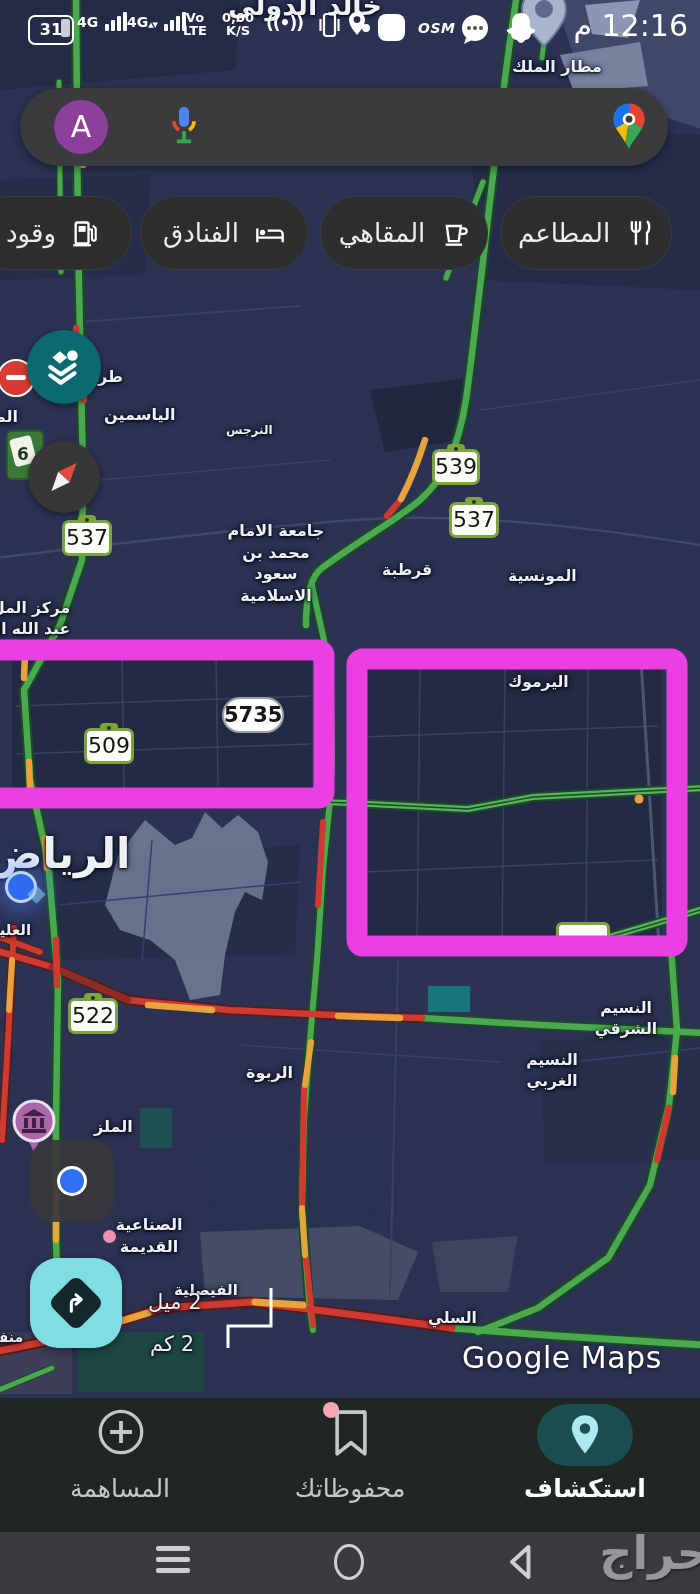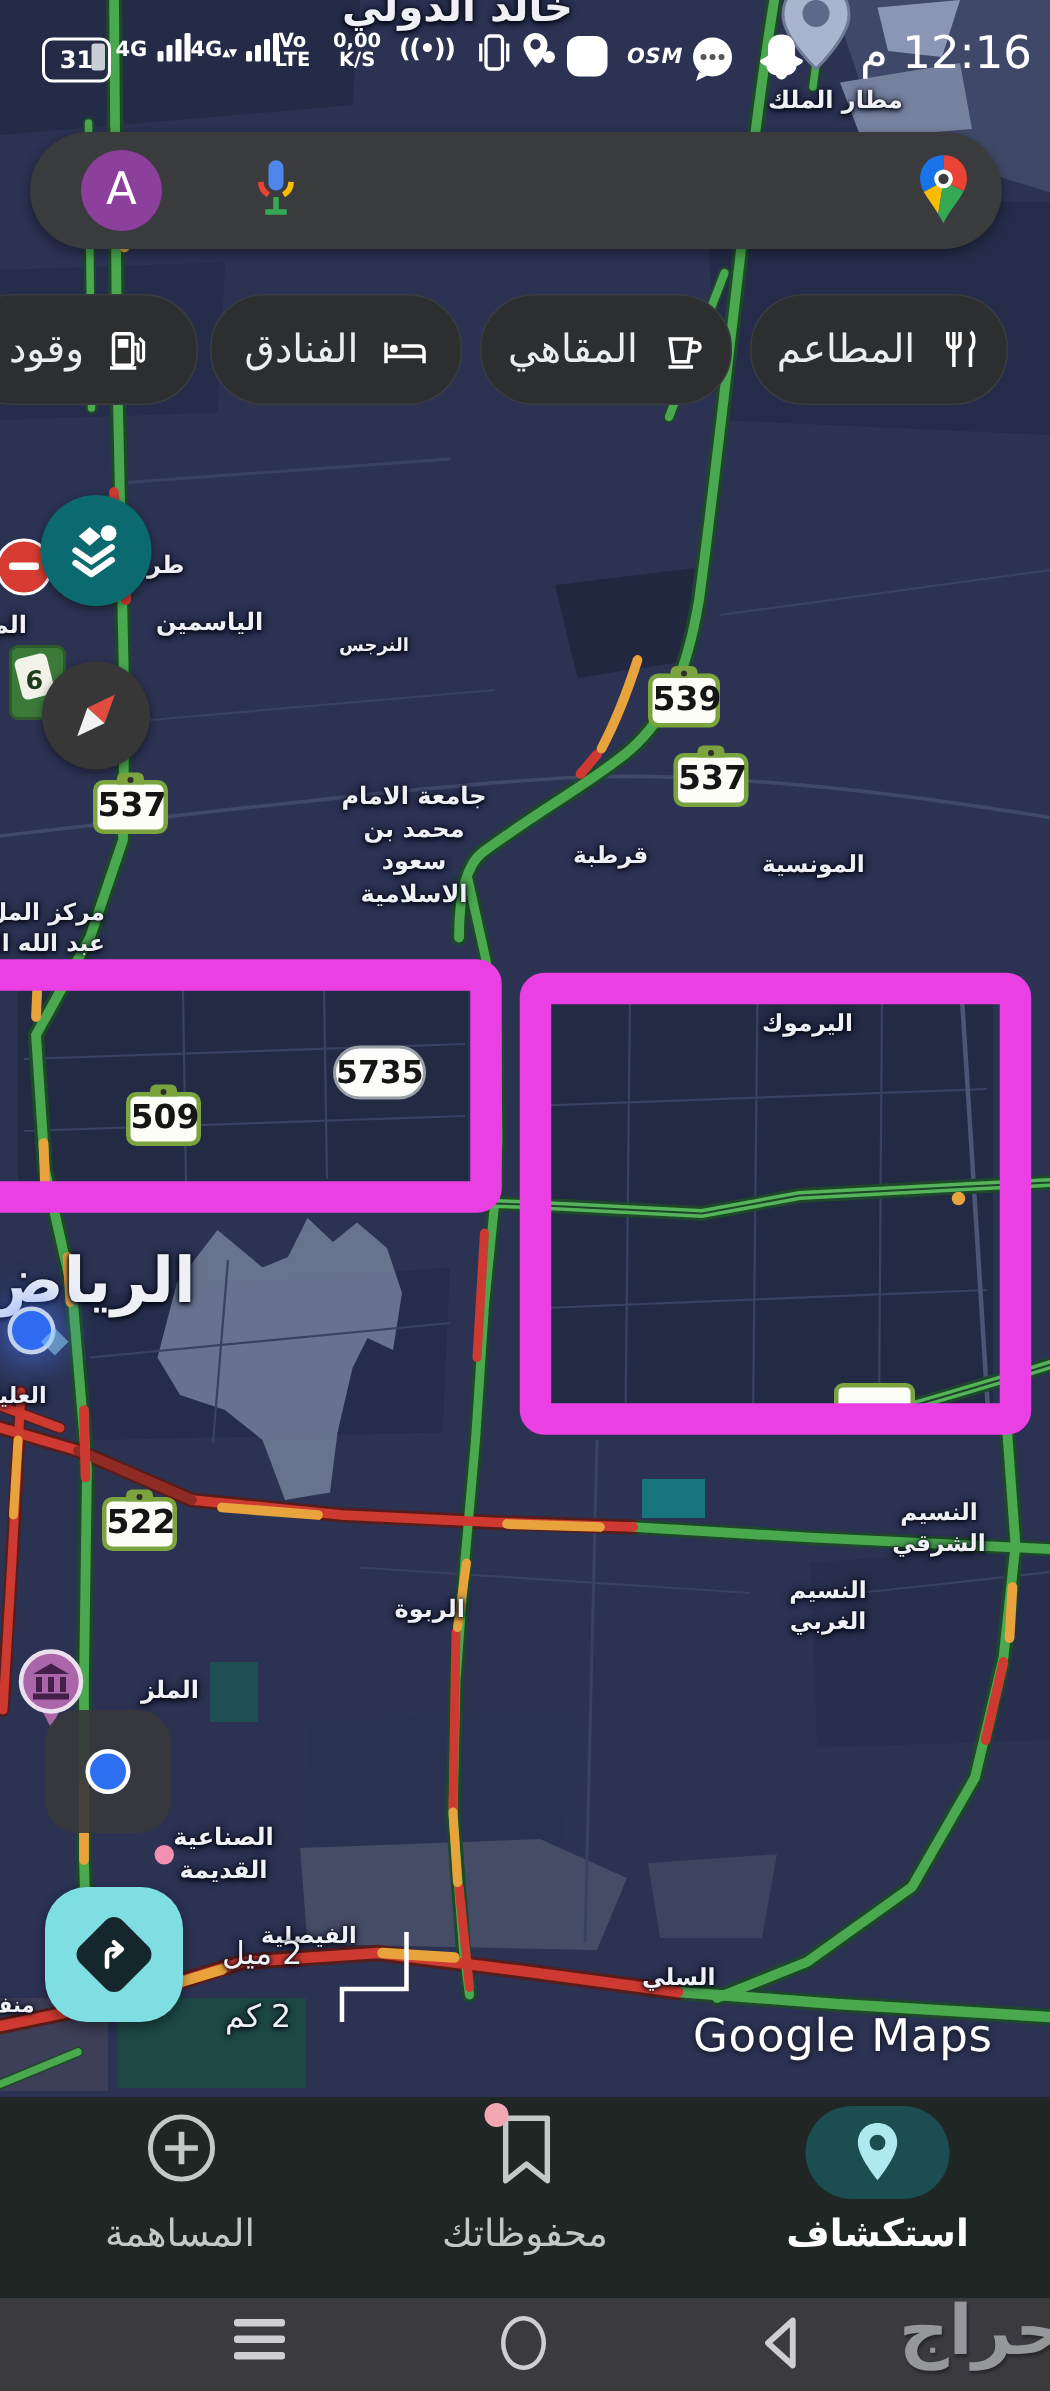--- a/index.html
+++ b/index.html
@@ -6,21 +6,21 @@
   .phone{position:relative;width:700px;height:1594px;overflow:hidden;background:#2b3252;
          font-family:"DejaVu Sans",sans-serif;}
   .abs{position:absolute;}
   
   .lbl{position:absolute;color:#eef0f6;font-weight:bold;direction:rtl;white-space:pre-line;
        text-shadow:0 1px 3px rgba(5,8,20,.95),0 0 6px rgba(5,8,20,.85),0 0 2px rgba(5,8,20,.9);
        line-height:1.35;}
   .lbl.center{text-align:center;}
   
   .shield{position:absolute;background:#fdfdf8;border:3px solid #7ba33e;border-radius:7px;
-          color:#151515;font-weight:bold;text-align:center;}
+          color:#151515;font-weight:normal;text-align:center;}
   .shield::after{content:"";position:absolute;top:-8px;left:50%;margin-left:-9px;width:18px;height:8px;
           background:#7ba33e;border-radius:4px 4px 0 0;}
   .shield::before{content:"";position:absolute;top:-5px;left:50%;margin-left:-2px;width:4px;height:4px;
           background:#2e2e2e;border-radius:50%;z-index:1;}
   .shield-oval{position:absolute;background:#fdfdfb;border:2px solid #9aa0a8;border-radius:18px;
           color:#151515;font-weight:bold;text-align:center;}
   
   .chip{position:absolute;height:72px;background:#2c2e30;border:1px solid #3a3d40;border-radius:36px;
         display:flex;align-items:center;justify-content:center;gap:16px;color:#ecedee;}
   .chip .t{font-size:26px;direction:rtl;}
@@ -173,21 +173,21 @@
   <div class="lbl center" style="left:222px;top:520px;width:108px;font-size:16px">جامعة الامام
 محمد بن سعود
 الاسلامية</div>
   <div class="lbl" style="left:382px;top:560px;font-size:15.5px">قرطبة</div>
   <div class="lbl" style="left:508px;top:566px;font-size:15.5px">المونسية</div>
   <div class="lbl" style="left:-34px;top:598px;width:104px;font-size:15.5px">مركز المل
 عبد الله ال</div>
   <div class="lbl" style="left:508px;top:672px;font-size:15.5px">اليرموك</div>
   <div class="lbl" style="left:-14px;top:826px;font-size:42px">الرياض</div>
   <div class="lbl" style="left:-6px;top:920px;font-size:15px">العليا</div>
-  <div class="lbl" style="left:263px;top:1062px;font-size:16px">الربوة</div>
+  <div class="lbl" style="left:246px;top:1062px;font-size:16px">الربوة</div>
   <div class="lbl center" style="left:588px;top:998px;width:76px;font-size:15.5px">النسيم
 الشرقي</div>
   <div class="lbl center" style="left:514px;top:1050px;width:76px;font-size:15.5px">النسيم
 الغربي</div>
   <div class="lbl" style="left:94px;top:1116px;font-size:16px">الملز</div>
   <div class="lbl center" style="left:106px;top:1214px;width:86px;font-size:16px">الصناعية
 القديمة</div>
   <div class="lbl" style="left:174px;top:1280px;font-size:15px">الفيصلية</div>
   <div class="lbl" style="left:428px;top:1308px;font-size:15.5px">السلي</div>
   <div class="lbl" style="left:-8px;top:1328px;font-size:14px">منف</div>
@@ -229,21 +229,21 @@
     <circle cx="24" cy="23" r="20" fill="#aa66a9" stroke="#ece0ee" stroke-width="3"></circle>
     <g fill="#43204a">
       <polygon points="24,11 36,18 12,18"></polygon>
       <rect x="14" y="20" width="4" height="10"></rect>
         <rect x="22" y="20" width="4" height="10"></rect>
         <rect x="30" y="20" width="4" height="10"></rect>
       <rect x="12" y="31" width="24" height="4"></rect>
     </g>
   </svg>
 
-  <div class="abs" style="left:0;top:18px;width:700px;height:44px">
+  <div class="abs" style="left:0;top:8px;width:700px;height:44px">
     <div class="abs" style="left:28px;top:7px;width:42px;height:26px;border:2px solid #fff;border-radius:7px;text-align:center">
       <span class="stxt" style="font-size:16px;line-height:25px">31</span>
       <div class="abs" style="right:2px;top:2px;width:9px;height:18px;background:#c9cdd6;border-radius:2px"></div>
     </div>
     <div class="abs" style="left:77px;top:4px">
       <span class="stxt" style="font-size:14px">4G</span>
       <span class="bars"><span style="height:7px"></span><span style="height:11px"></span><span style="height:15px"></span><span style="height:19px"></span></span>
     </div>
     <div class="abs" style="left:127px;top:4px">
       <span class="stxt" style="font-size:14px">4G</span><span style="color:#fff;font-size:7px;letter-spacing:-1px">▲▼</span>

